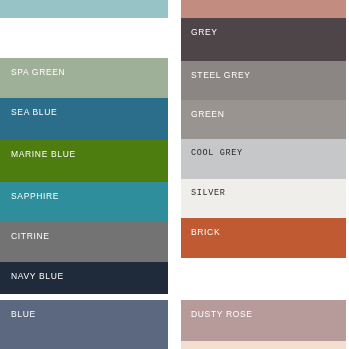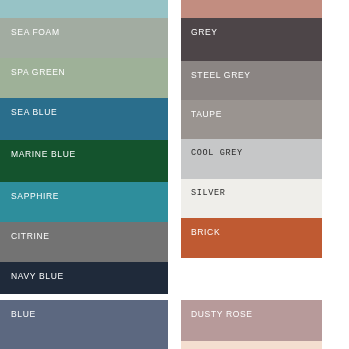--- a/index.html
+++ b/index.html
@@ -31,21 +31,21 @@
     width: 168px;
     margin-left: 0px;
   }
   #column-gutter {
     width: 13px;
     height: 349px;
     background: #ffffff;
     flex: 0 0 13px;
   }
   #column-right {
-    width: 141px;
+    width: 165px;
   }
   .swatch {
     position: absolute;
     left: 0;
     width: 100%;
     box-sizing: border-box;
     overflow: hidden;
   }
   .swatch-label {
     position: absolute;
@@ -73,30 +73,27 @@
     width: 100%;
   }
 </style>
 </head>
 <body>
 
 <div id="palette-board">
 
   <div class="swatch-column" id="column-left">
     <div class="edge-band" style="top: 0px; height: 18px; background: rgb(151, 195, 198);"></div>
-    <div class="swatch" style="top: 18px; height: 40px; background: rgb(162, 172, 161);">
-      <span class="swatch-label label-light">SEA FOAM</span>
-    </div>
     <div class="swatch" style="top: 58px; height: 40px; background: rgb(158, 177, 152);">
       <span class="swatch-label label-light">SPA GREEN</span>
     </div>
     <div class="swatch" style="top: 98px; height: 42px; background: rgb(42, 110, 140);">
       <span class="swatch-label label-light">SEA BLUE</span>
     </div>
-    <div class="swatch" style="top: 140px; height: 42px; background: #14532d;">
+    <div class="swatch" style="top: 140px; height: 42px; background: #4d7c0f;">
       <span class="swatch-label label-light">MARINE BLUE</span>
     </div>
     <div class="swatch" style="top: 182px; height: 40px; background: rgb(46, 142, 156);">
       <span class="swatch-label label-light">SAPPHIRE</span>
     </div>
     <div class="swatch" style="top: 222px; height: 40px; background: #737373;">
       <span class="swatch-label label-light">CITRINE</span>
     </div>
     <div class="swatch" style="top: 262px; height: 32px; background: rgb(31, 42, 58);">
       <span class="swatch-label label-light">NAVY BLUE</span>
@@ -110,21 +107,21 @@
 
   <div class="swatch-column" id="column-right">
     <div class="edge-band" style="top: 0px; height: 18px; background: rgb(194, 141, 128);"></div>
     <div class="swatch" style="top: 18px; height: 43px; background: rgb(77, 69, 72);">
       <span class="swatch-label label-light">GREY</span>
     </div>
     <div class="swatch" style="top: 61px; height: 39px; background: rgb(139, 133, 131); padding-left: 35px;">
       <span class="swatch-label label-light">STEEL GREY</span>
     </div>
     <div class="swatch" style="top: 100px; height: 39px; background: rgb(154, 148, 144);">
-      <span class="swatch-label label-light">TAUPE</span>
+      <span class="swatch-label label-light">GREEN</span>
     </div>
     <div class="swatch" style="top: 139px; height: 40px; background: rgb(198, 199, 200);">
       <span class="swatch-label label-dark">COOL GREY</span>
     </div>
     <div class="swatch" style="top: 218px; height: 40px; background: rgb(191, 90, 50);">
       <span class="swatch-label label-light">BRICK</span>
     </div>
     <div class="swatch" style="top: 179px; height: 39px; background: rgb(239, 238, 234);">
       <span class="swatch-label label-dark">SILVER</span>
     </div>

